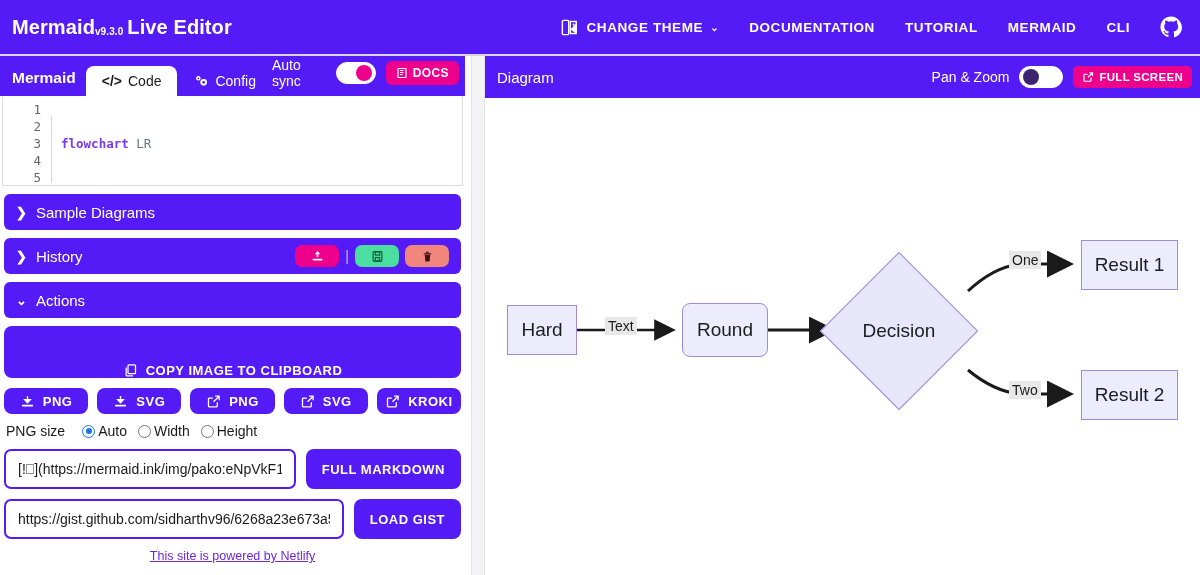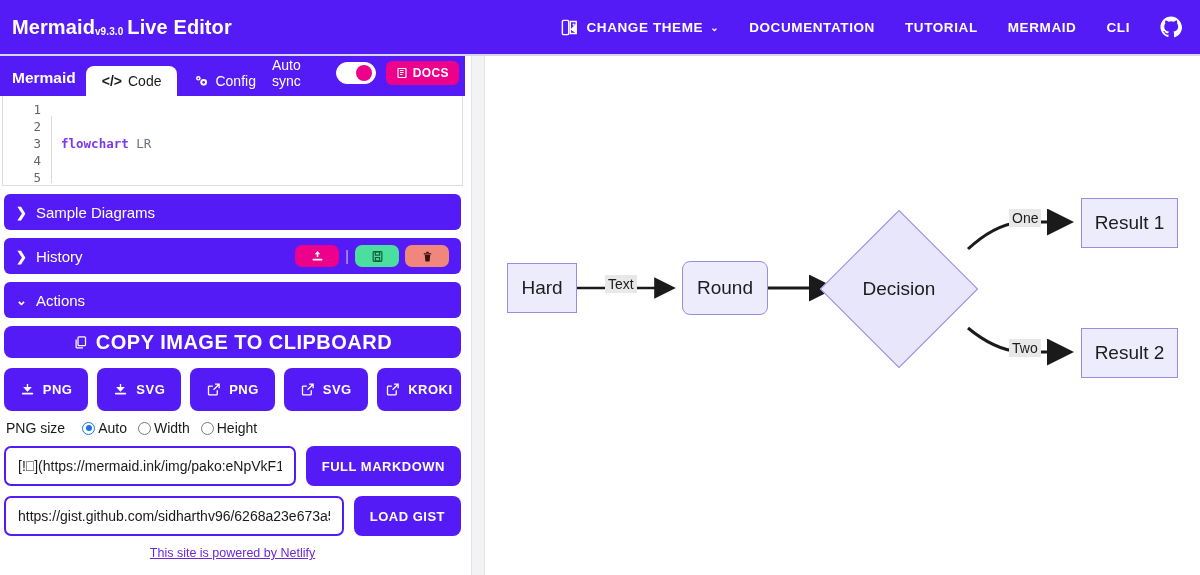--- a/index.html
+++ b/index.html
@@ -105,23 +105,23 @@
   .pill.red  { background:#f1867d; }
   .divider-v { color:#c9b8ff; font-size:14px; }
 
   
   .actions-body { padding: 8px 4px 0 4px; }
   .btn {
     background:#541bf7; color:#fff; border:none; border-radius: 8px;
     font-size: 13px; font-weight: bold; letter-spacing:.5px; cursor:pointer;
     display:flex; align-items:center; justify-content:center; gap:8px;
   }
-  .btn-copy { width:100%; height: 32px; font-size: 20px; }
+  .btn-copy { width:100%; height: 52px; font-size: 13px; align-items: flex-end; }
   .btn-row { display:flex; gap: 9px; margin-top: 10px; }
-  .btn-row .btn { flex:1; height: 43px; }
+  .btn-row .btn { flex:1; height: 26px; }
 
   .pngsize {
     display:flex; align-items:center; gap: 5px;
     font-size: 14px; color:#1a1a1a; margin: 9px 0 0 2px;
   }
   .pngsize label { display:flex; align-items:center; gap:3px; cursor:pointer; margin-right:6px;}
   .radio {
     width:13px;height:13px;border-radius:50%;border:1px solid #777;
     display:inline-block; position:relative; background:#fff;
   }
@@ -402,20 +402,38 @@
         <button class="btn">LOAD GIST</button>
       </div>
 
       <div class="netlify">This site is powered by Netlify</div>
     </div>
   </div>
 
   <div class="gutter"></div>
 
   <div class="right-pane">
+    <div class="diagram-head">
+      <span>Diagram</span>
+      <span class="dh-right">
+        <span style="font-size:14px;">Pan &amp; Zoom</span>
+        <span class="toggle off">
+            <span class="knob"></span>
+          </span>
+        <button class="fs-btn">
+          <span>
+            <svg class="icon-svg" width="12" height="12" viewBox="0 0 24 24" fill="none" stroke="#fff" stroke-width="2.4">
+                <path d="M18 13v6a1.5 1.5 0 0 1-1.5 1.5h-11A1.5 1.5 0 0 1 4 19V8a1.5 1.5 0 0 1 1.5-1.5H11"></path>
+                <path d="M14.5 3.5H21V10M21 3.5 12 12.5"></path>
+              </svg>
+          </span>
+          <span>FULL SCREEN</span>
+        </button>
+      </span>
+    </div>
 
     <div class="canvas">
       <div class="canvas-inner">
 
         <svg class="edge-svg" viewBox="0 0 715 477" preserveAspectRatio="none">
           <defs>
             <marker id="ah" markerWidth="9" markerHeight="9" refX="7" refY="4.5" orient="auto">
               <path d="M0,0 L9,4.5 L0,9 z" fill="#1a1a1a"></path>
             </marker>
           </defs>

